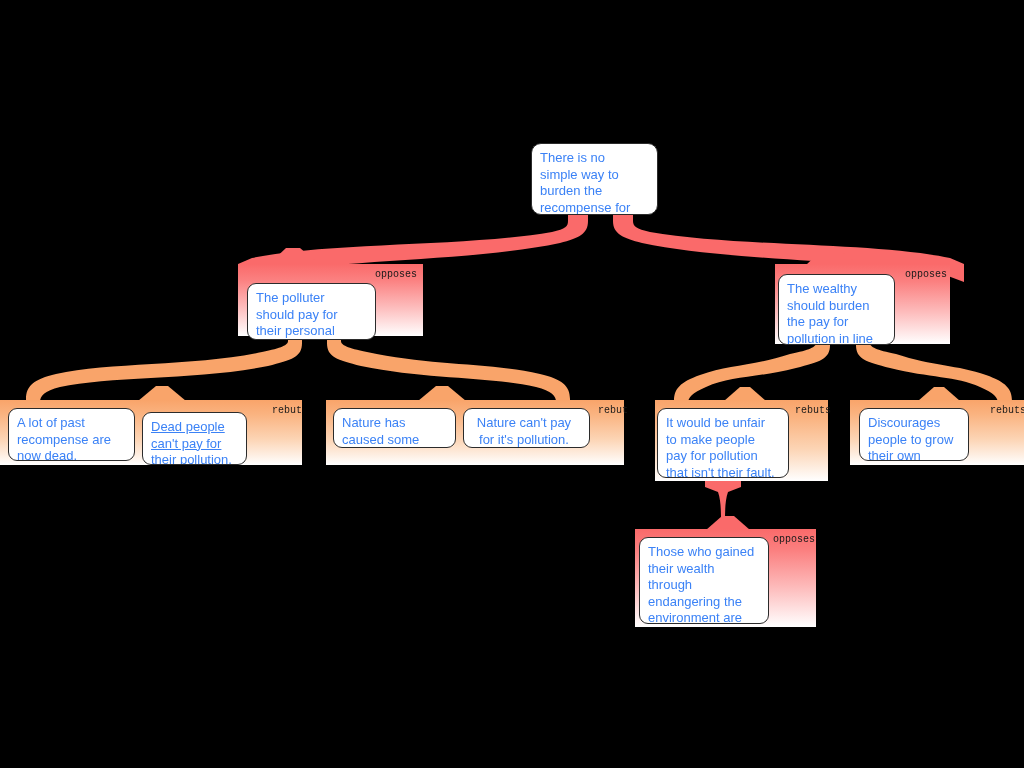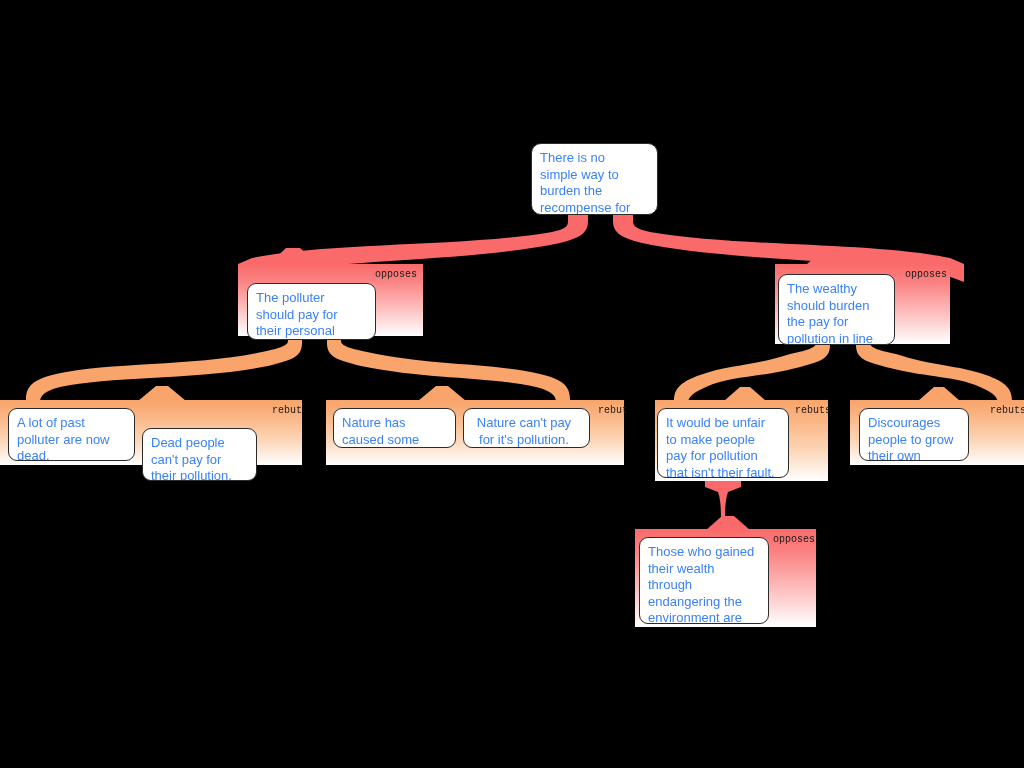--- a/index.html
+++ b/index.html
@@ -168,23 +168,23 @@
   <div class="container opposes" style="left:635px; top:529px; width:181px; height:98px;">
     <span class="rel-label" style="left:138px;">opposes</span>
   </div>
 
   <div class="node root" style="left:531px; top:143px; width:127px; height:72px;">There is no simple way to burden the recompense for pollution.</div>
 
   <div class="node" style="left:247px; top:283px; width:129px; height:57px;">The polluter should pay for their personal pollution.</div>
 
   <div class="node" style="left:778px; top:274px; width:117px; height:71px;">The wealthy should burden the pay for pollution in line with their wealth.</div>
 
-  <div class="node" style="left:8px; top:408px; width:127px; height:53px;">A lot of past polluter are now dead.</div>
+  <div class="node" style="left:8px; top:408px; width:127px; height:53px;">A lot of past recompense are now dead.</div>
 
-  <div class="node" style="left:142px; top:428px; width:115px; height:53px;">Dead people can't pay for their pollution.</div>
+  <div class="node" style="left:142px; top:412px; width:105px; height:53px;text-decoration:underline;">Dead people can't pay for their pollution.</div>
 
   <div class="node" style="left:333px; top:408px; width:123px; height:40px;">Nature has caused some pollution.</div>
 
   <div class="node" style="left:463px; top:408px; width:127px; height:40px;text-align:center;">Nature can't pay for it's pollution.</div>
 
   <div class="node" style="left:657px; top:408px; width:132px; height:70px;">It would be unfair to make people pay for pollution that isn't their fault.</div>
 
   <div class="node" style="left:859px; top:408px; width:110px; height:53px;">Discourages people to grow their own wealth.</div>
 
   <div class="node" style="left:639px; top:537px; width:130px; height:87px;">Those who gained their wealth through endangering the environment are at fault.</div>

